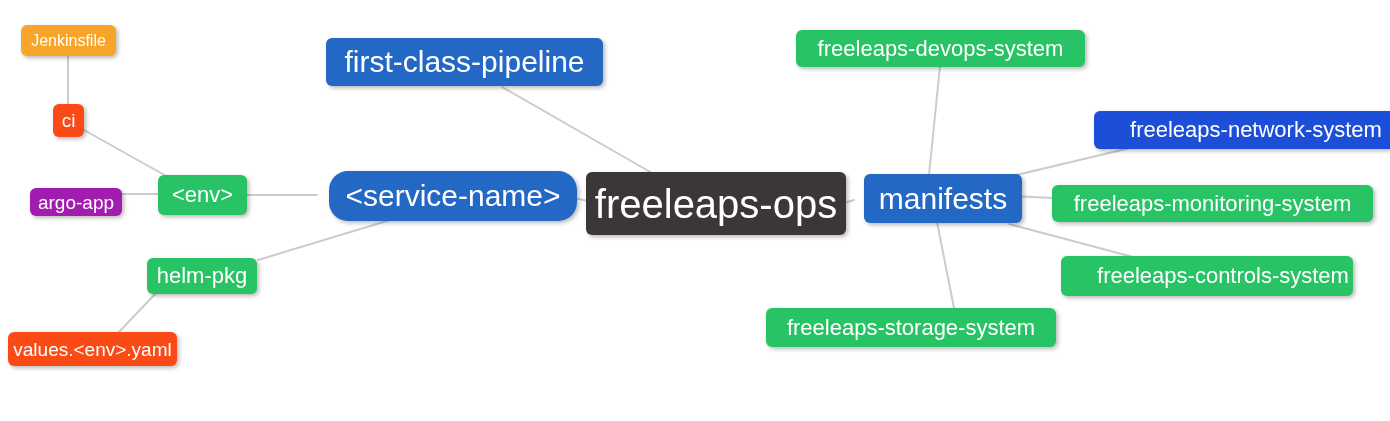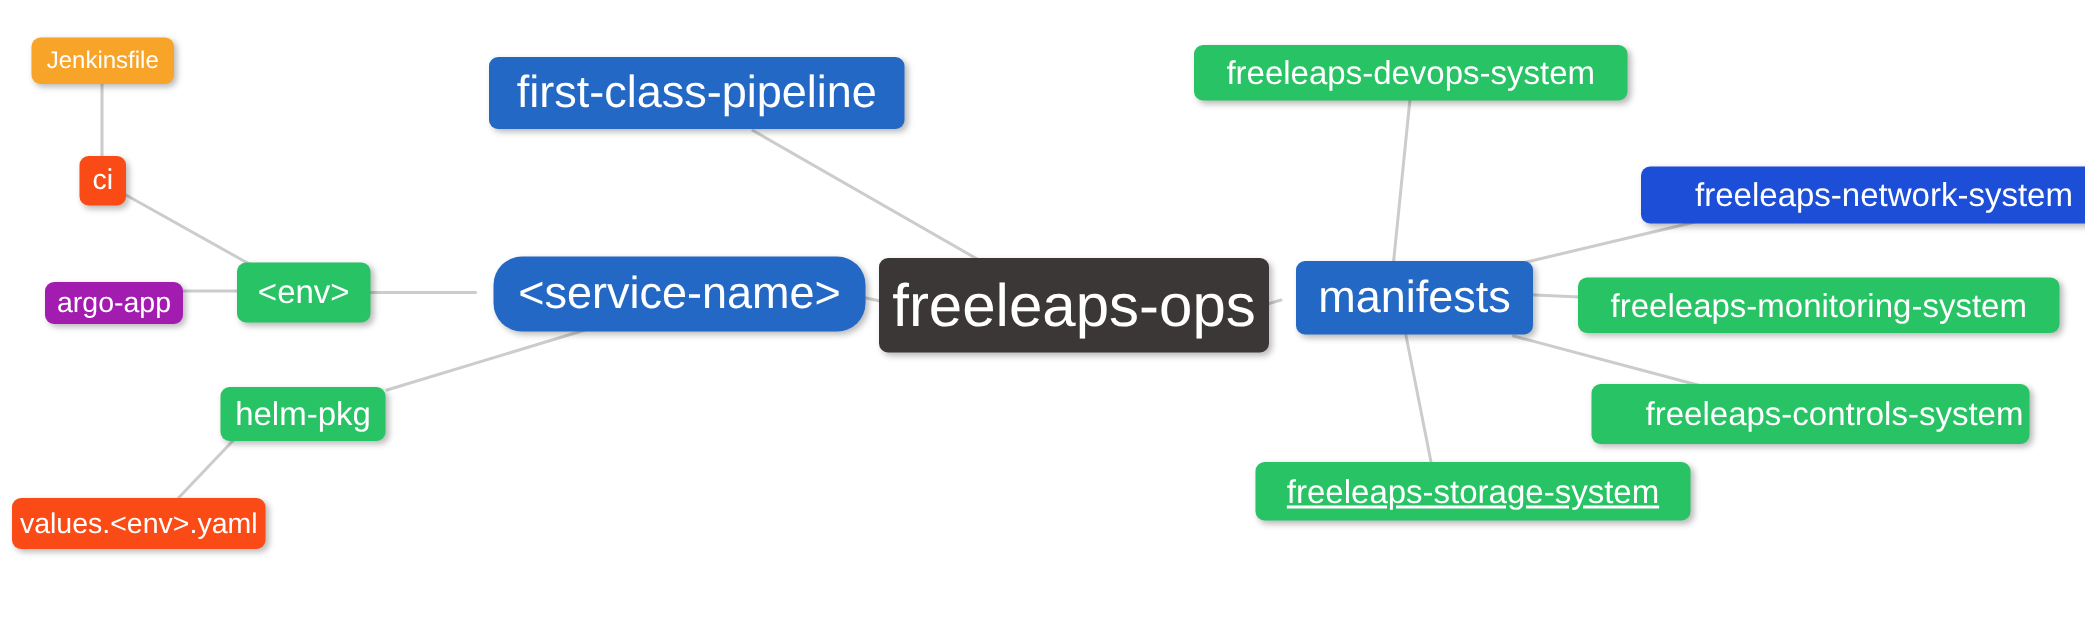--- a/index.html
+++ b/index.html
@@ -52,19 +52,19 @@
       <div class="node lvl-root" style="left: 586px; top: 172px; width: 260px; height: 63px; background: rgb(59, 55, 55); color: rgb(255, 255, 255);">freeleaps-ops</div>
       <div class="node lvl-blue" style="left: 314px; top: 38px; width: 277px; height: 48px; background: rgb(34, 104, 196); color: rgb(255, 255, 255);">first-class-pipeline</div>
       <div class="node lvl-blue" style="left: 317px; top: 171px; width: 248px; height: 50px; background: rgb(34, 104, 196); color: rgb(255, 255, 255); border-radius: 19px;">&lt;service-name&gt;</div>
       <div class="node lvl-blue" style="left: 852px; top: 174px; width: 158px; height: 49px; background: rgb(34, 104, 196); color: rgb(255, 255, 255);">manifests</div>
       <div class="node lvl-green" style="left: 158px; top: 175px; width: 89px; height: 40px; background: rgb(40, 195, 101); color: rgb(255, 255, 255);">&lt;env&gt;</div>
       <div class="node lvl-green" style="left: 147px; top: 258px; width: 110px; height: 36px; background: rgb(40, 195, 101); color: rgb(255, 255, 255);">helm-pkg</div>
       <div class="node lvl-green" style="left: 796px; top: 30px; width: 289px; height: 37px; background: rgb(40, 195, 101); color: rgb(255, 255, 255);">freeleaps-devops-system</div>
       <div class="node lvl-green" style="left: 1094px; top: 111px; width: 324px; height: 38px; background: #1d4ed8; color: rgb(255, 255, 255);">freeleaps-network-system</div>
       <div class="node lvl-green" style="left: 1052px; top: 185px; width: 321px; height: 37px; background: rgb(40, 195, 101); color: rgb(255, 255, 255);">freeleaps-monitoring-system</div>
       <div class="node lvl-green" style="left: 1061px; top: 256px; width: 292px; height: 40px; background: rgb(40, 195, 101); color: rgb(255, 255, 255); padding-left: 32px;">freeleaps-controls-system</div>
-      <div class="node lvl-green" style="left: 837px; top: 308px; width: 290px; height: 39px; background: rgb(40, 195, 101); color: rgb(255, 255, 255); text-decoration: underline;">freeleaps-storage-system</div>
+      <div class="node lvl-green" style="left: 766px; top: 308px; width: 290px; height: 39px; background: rgb(40, 195, 101); color: rgb(255, 255, 255);">freeleaps-storage-system</div>
       <div class="node lvl-red" style="left: 53px; top: 104px; width: 31px; height: 33px; background: rgb(250, 75, 22); color: rgb(255, 255, 255);">ci</div>
       <div class="node lvl-red" style="left: 30px; top: 188px; width: 92px; height: 28px; background: #a21caf; color: rgb(255, 255, 255);">argo-app</div>
       <div class="node lvl-red" style="left: 8px; top: 332px; width: 169px; height: 34px; background: rgb(250, 75, 22); color: rgb(255, 255, 255);">values.&lt;env&gt;.yaml</div>
       <div class="node lvl-amber" style="left: 21px; top: 25px; width: 95px; height: 31px; background: rgb(247, 164, 40); color: rgb(255, 255, 255);">Jenkinsfile</div>
     </div>
 </div>
 
 </body></html>

